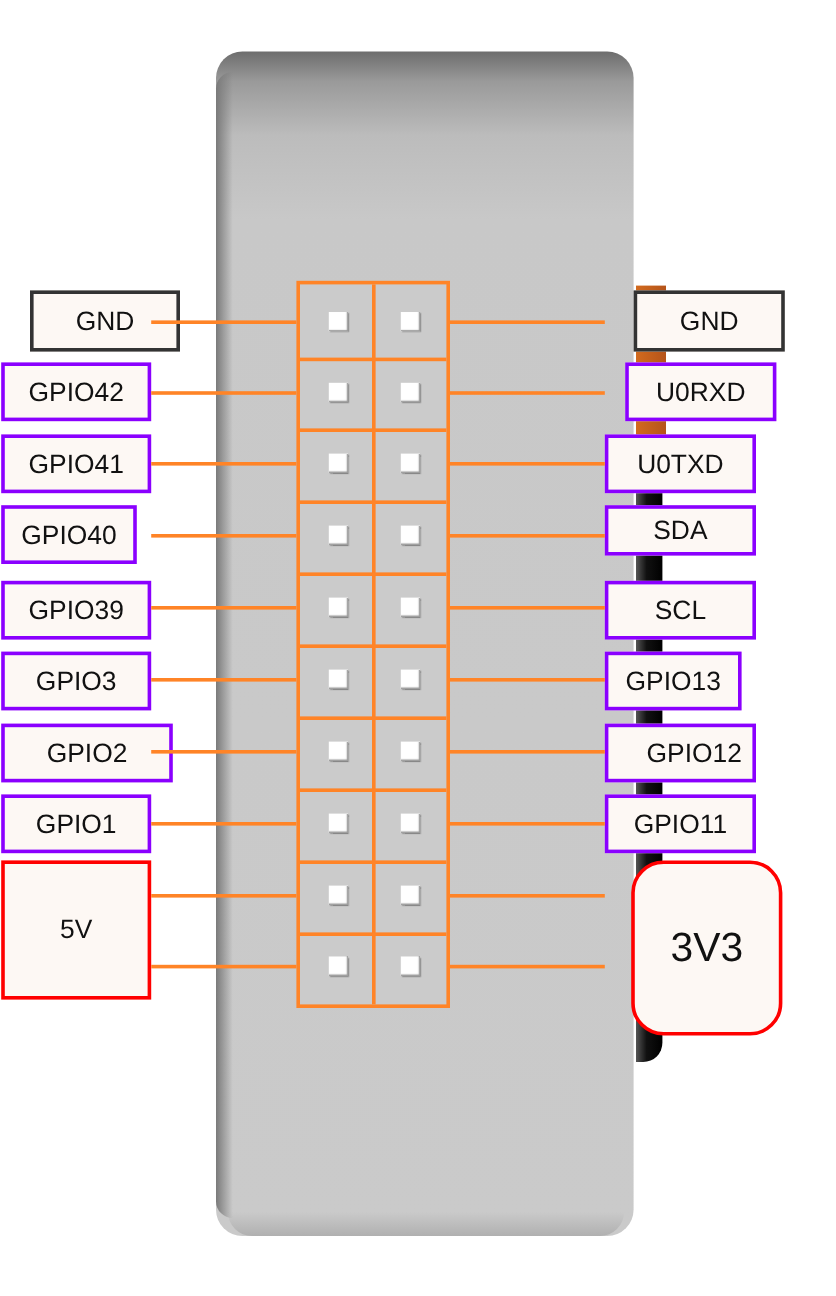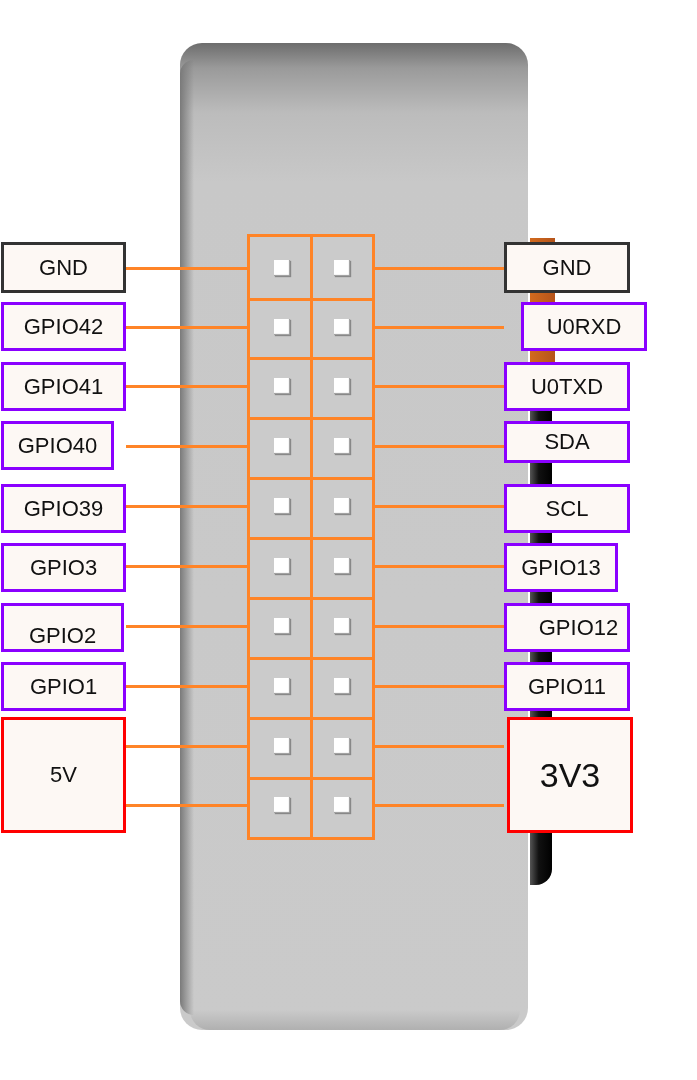--- a/index.html
+++ b/index.html
@@ -37,21 +37,21 @@
     position:absolute; width:16px; height:16px; background:#fff;
     box-shadow: -1px -1px 1px #9a9a9a inset, 1px 1px 1px #888;
   }
   .vline { position:absolute; background:#ff8427; }
   .hline { position:absolute; background:#ff8427; height:3px; }
   .label {
     position:absolute; box-sizing:border-box; background:#fdf8f4;
     display:flex; align-items:center; justify-content:center;
     font-size:22px; color:#111; border:3px solid #8a00ff;
   }
-  .label.gnd { border-color:#333; }
+  .label.gnd { border-color:#333;margin-left:24px; }
   .label.pwr { border-color:#ff0000; }
   .label.big { font-size:34px; }
   .wire { position:absolute; height:3px; background:#ff8427; }
 </style>
 </head>
 <body>
 
 <div class="board"></div>
 <div class="board-shade-left"></div>
 <div class="board-shade-bottom"></div>
@@ -104,21 +104,21 @@
     </div>
   <div class="label" style="left:1px;top:421px;width:113px;height:49px;">
       <span>GPIO40</span>
     </div>
   <div class="label" style="left:1px;top:484px;width:125px;height:49px;">
       <span>GPIO39</span>
     </div>
   <div class="label" style="left:1px;top:543px;width:125px;height:49px;">
       <span>GPIO3</span>
     </div>
-  <div class="label" style="left:1px;top:603px;width:123px;height:49px;align-items:flex-end;">
+  <div class="label" style="left:1px;top:603px;width:143px;height:49px;">
       <span>GPIO2</span>
     </div>
   <div class="label" style="left:1px;top:662px;width:125px;height:49px;">
       <span>GPIO1</span>
     </div>
   <div class="label pwr" style="left:1px;top:717px;width:125px;height:116px;">
       <span>5V</span>
     </div>
 
   <div class="label gnd" style="left:504px;top:242px;width:126px;height:51px;">
@@ -138,21 +138,21 @@
     </div>
   <div class="label" style="left:504px;top:543px;width:114px;height:49px;">
       <span>GPIO13</span>
     </div>
   <div class="label" style="left:504px;top:603px;width:126px;height:49px;padding-left:23px;">
       <span>GPIO12</span>
     </div>
   <div class="label" style="left:504px;top:662px;width:126px;height:49px;">
       <span>GPIO11</span>
     </div>
-  <div class="label pwr big" style="left:507px;top:717px;width:126px;height:116px;">
+  <div class="label pwr big" style="left:526px;top:717px;width:126px;height:146px;border-radius:27px;">
       <span>3V3</span>
     </div>
 </div>
 
 <div id="wires">
     <div class="wire" style="left: 126px; width: 121px; top: 267px;"></div>
     <div class="wire" style="left: 375px; width: 129px; top: 267px;"></div>
     <div class="wire" style="left: 126px; width: 121px; top: 326px;"></div>
     <div class="wire" style="left: 375px; width: 129px; top: 326px;"></div>
     <div class="wire" style="left: 126px; width: 121px; top: 385px;"></div>

